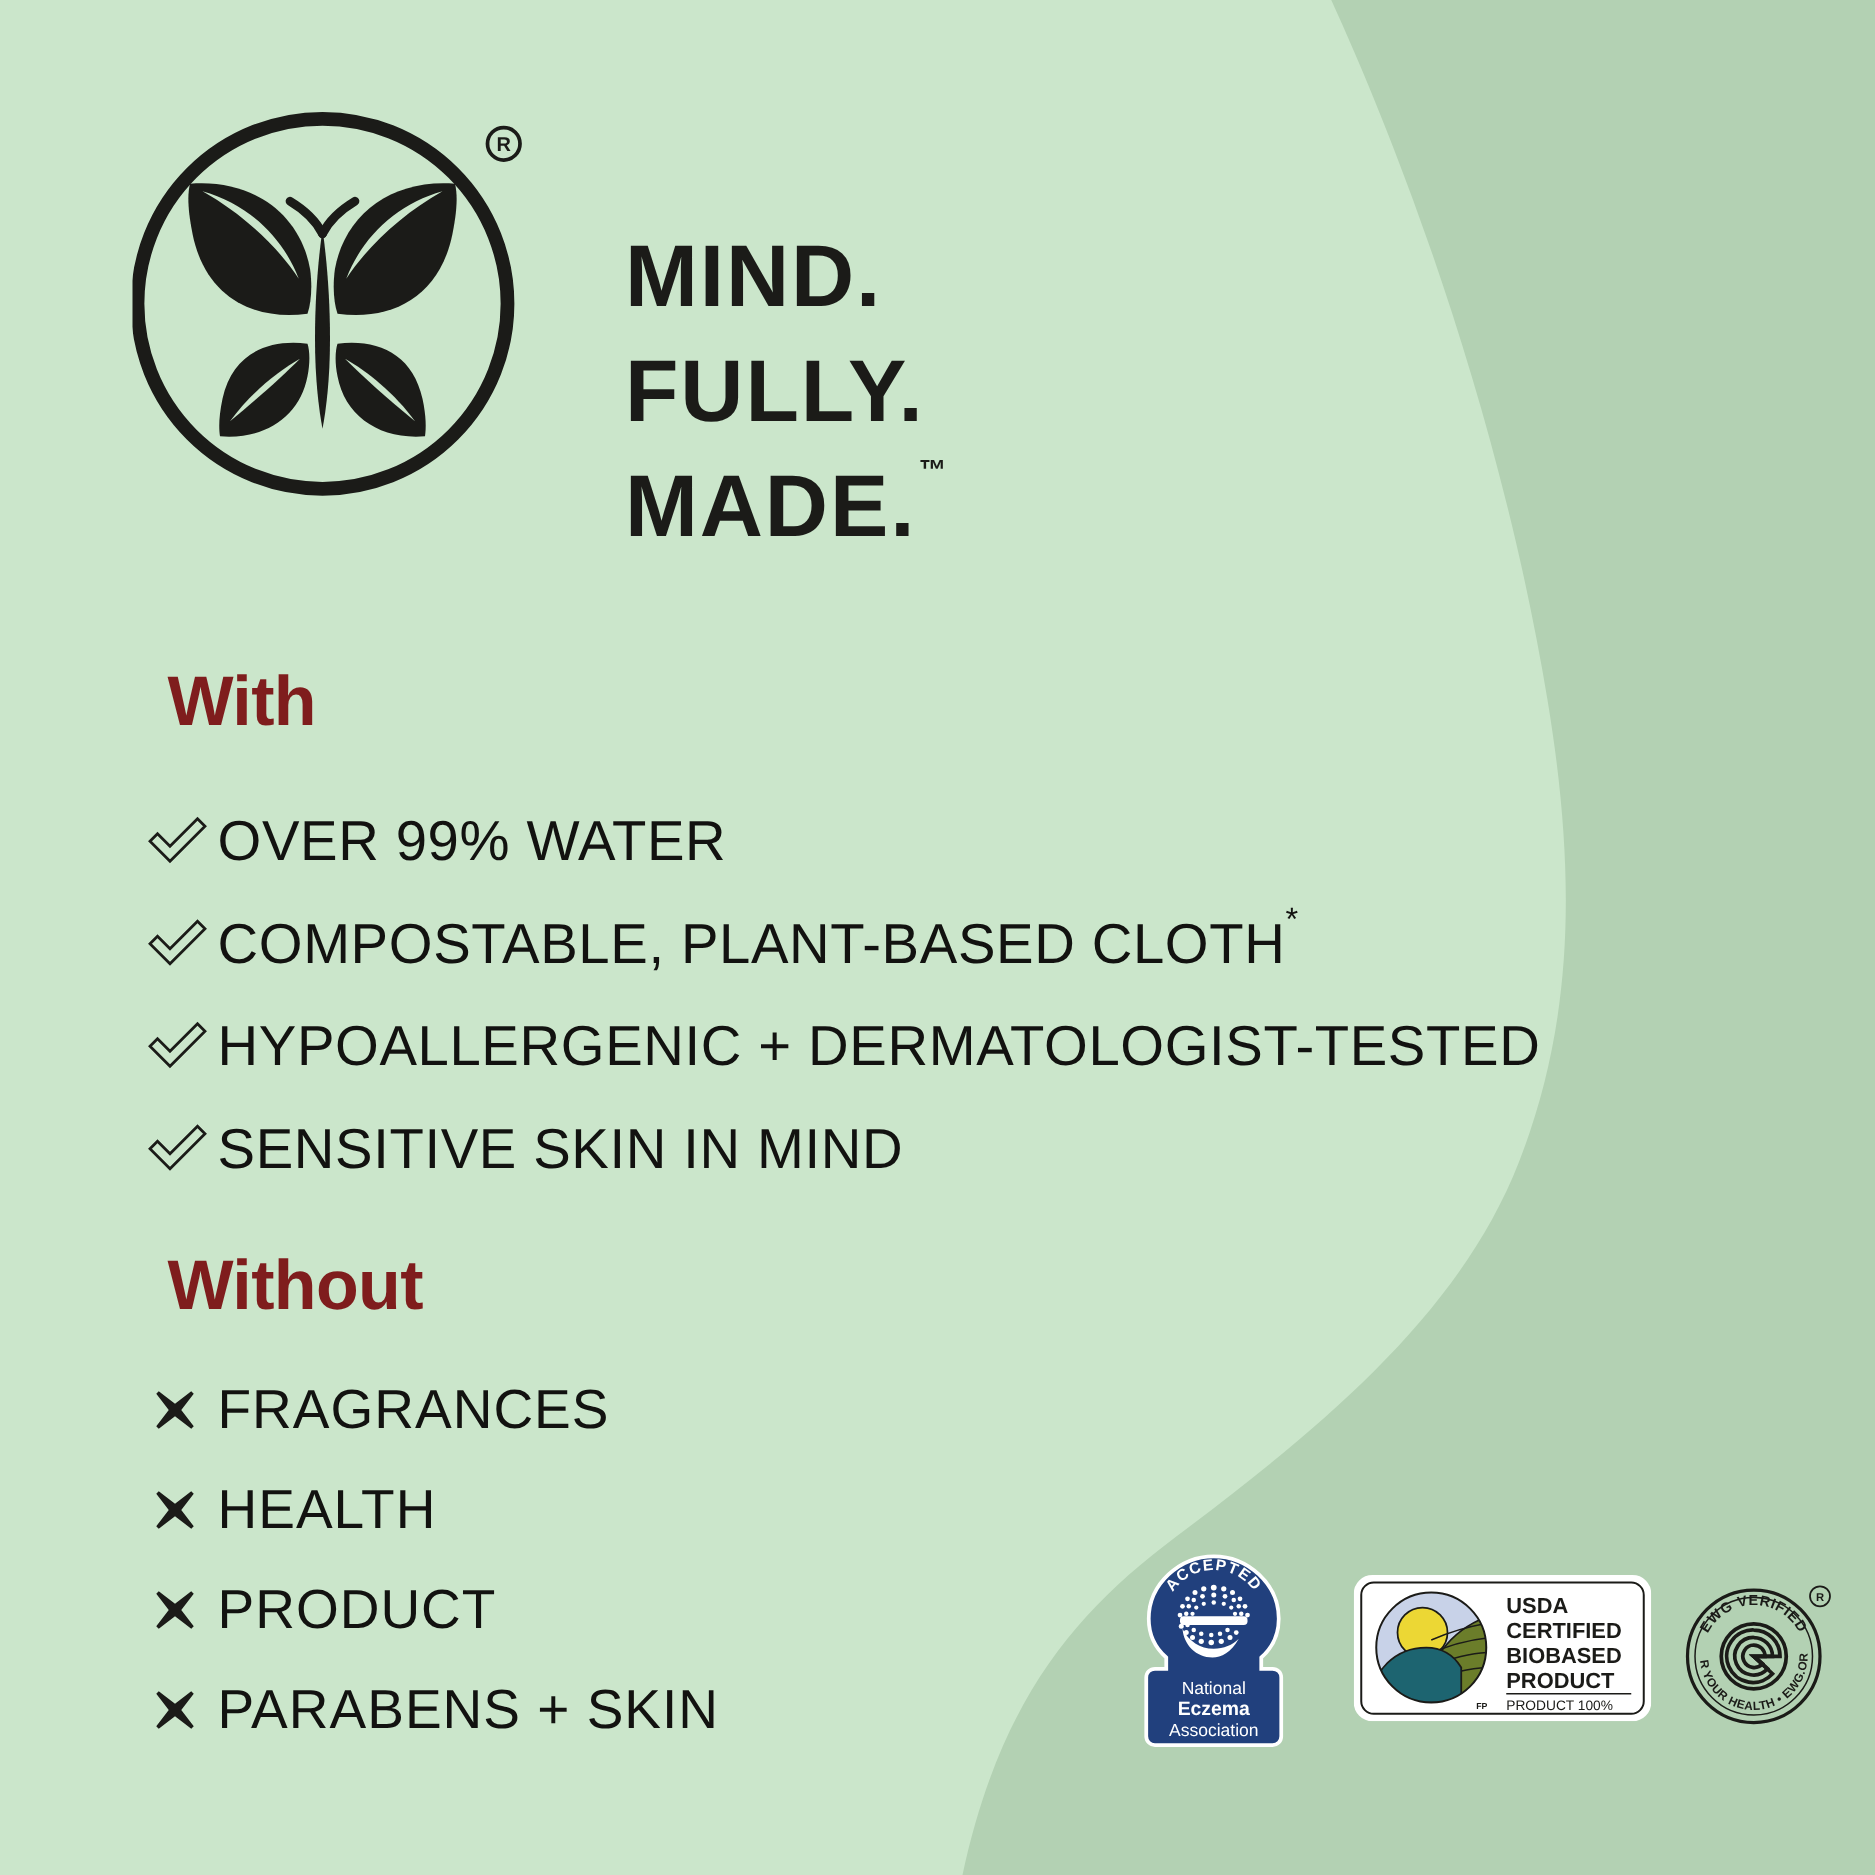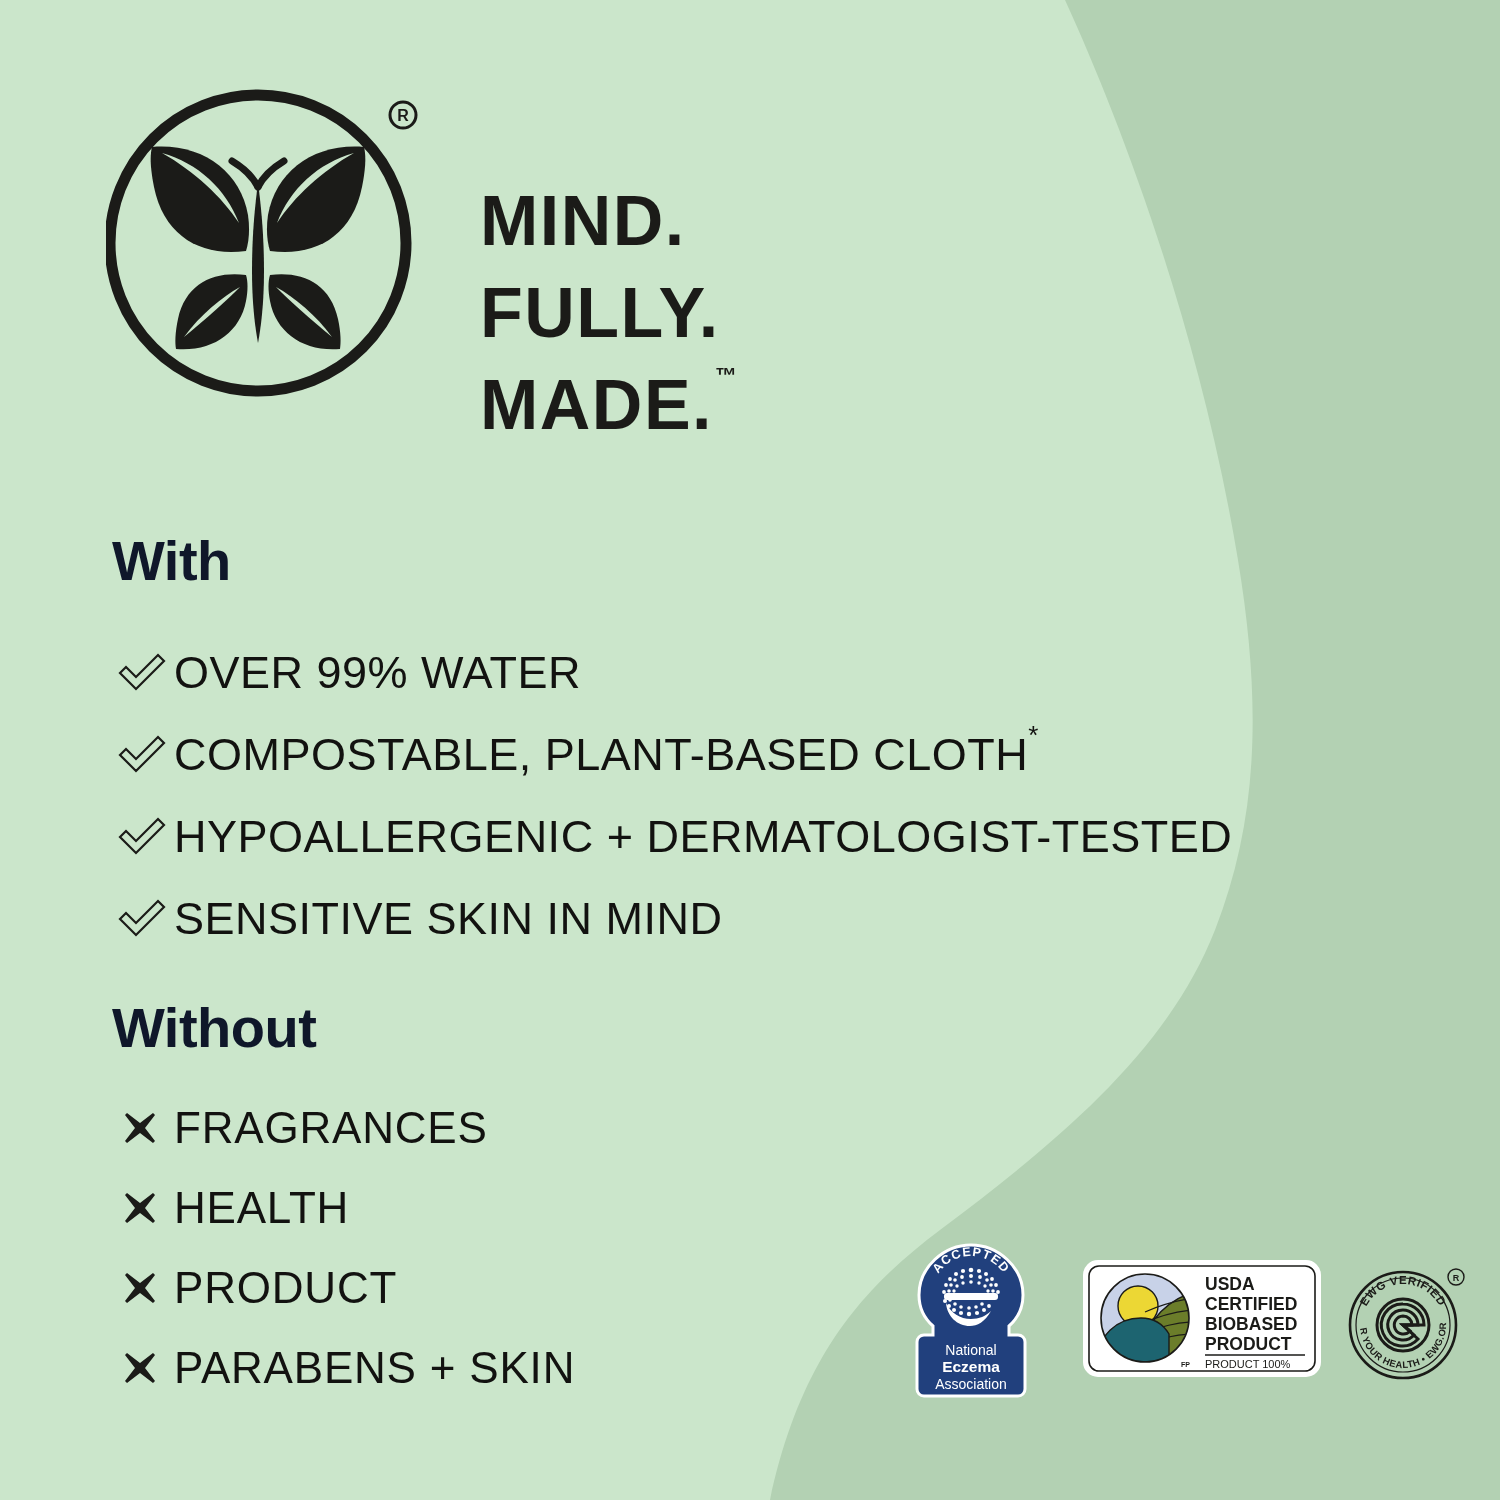--- a/index.html
+++ b/index.html
@@ -15,21 +15,21 @@
 
   
   .bg-wave{position:absolute;inset:0;width:1500px;height:1500px;z-index:0;}
 
   
   .content{position:absolute;inset:0;z-index:2;}
 
   
   .logo-lockup{position:absolute;left:106px;top:70px;width:740px;height:350px;}
   .logo-mark{position:absolute;left:0;top:5px;width:320px;height:330px;}
-  .logo-words{position:absolute;left:374px;top:18px;width:350px;height:310px;}
+  .logo-words{position:absolute;left:394px;top:18px;width:350px;height:310px;}
 
   .logo-line{
     font-family:"Liberation Sans","DejaVu Sans",sans-serif;
     font-weight:700;
     font-size:70px;
     letter-spacing:1.5px;
     color:#1b1b18;
     line-height:1.0;
     white-space:nowrap;
   }
@@ -41,22 +41,23 @@
     position:relative;top:-22px;left:2px;
   }
 
   
   .section-heading{
     position:absolute;
     font-family:"Liberation Sans","DejaVu Sans",sans-serif;
     font-weight:700;
     font-size:56px;
     letter-spacing:-0.5px;
-    color:#0f172a;
+    color:#7f1d1d;
     white-space:nowrap;
+    margin-left:22px;
   }
   #with-heading{left:112px;top:528px;}
   #without-heading{left:112px;top:995px;}
 
   
   .list{position:absolute;left:118px;}
   #with-list{top:632px;}
   #without-list{top:1088px;}
 
   .row{display:flex;align-items:center;height:82px;}

